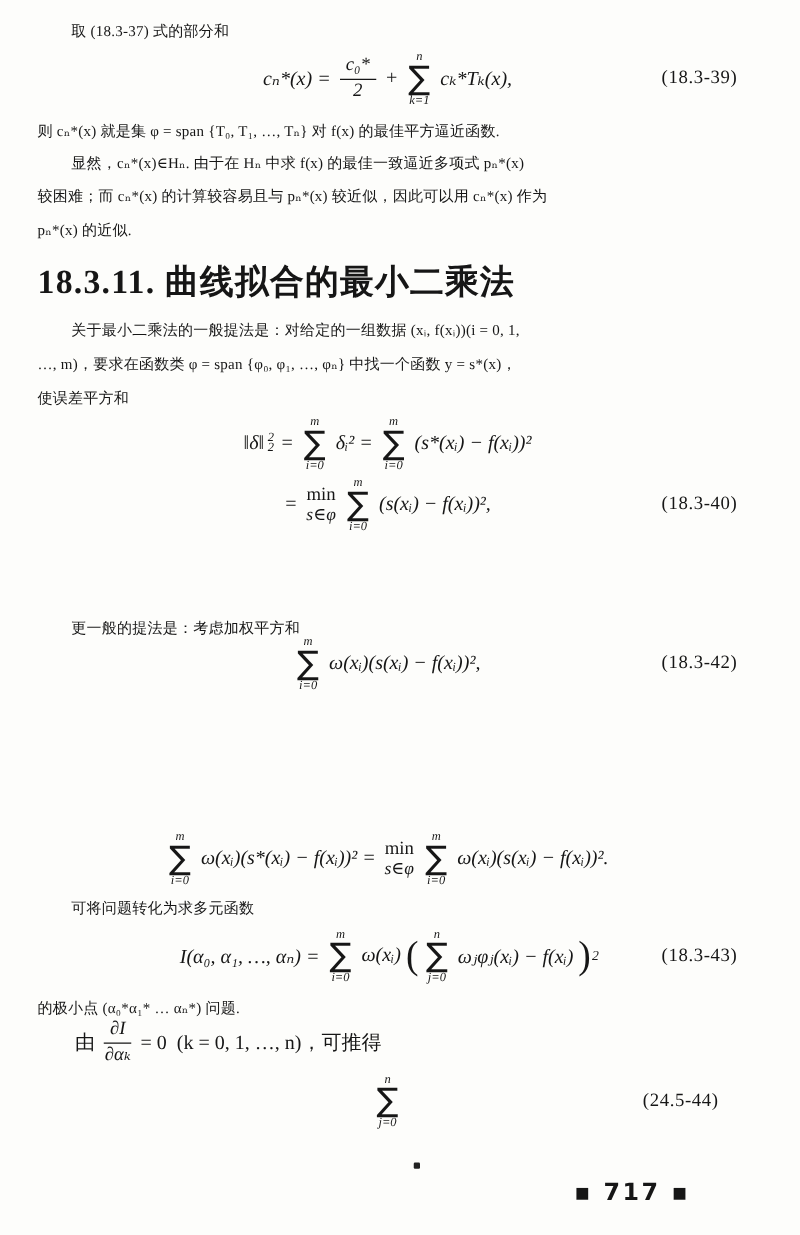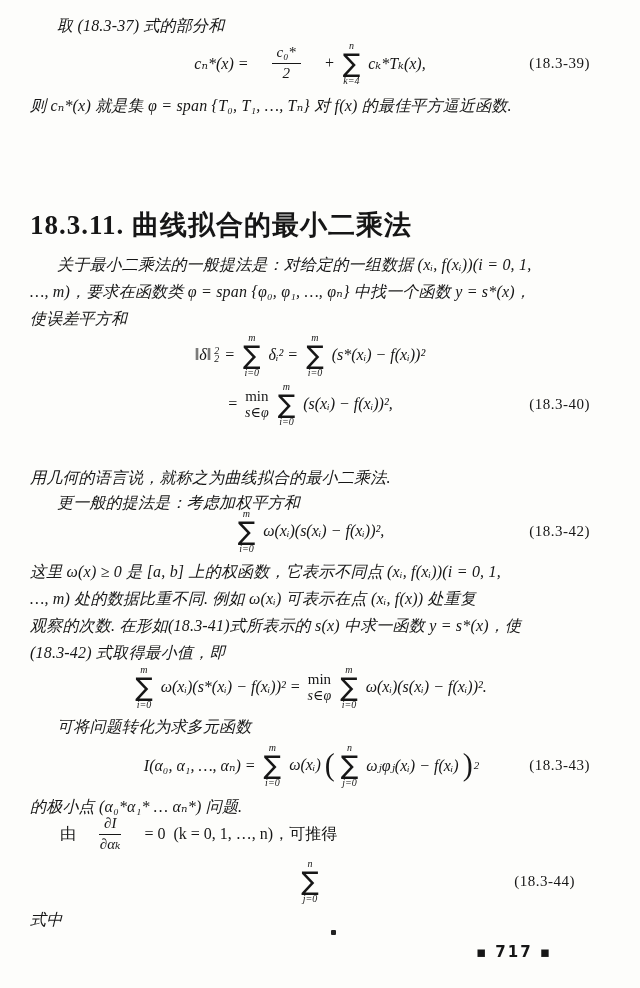--- a/index.html
+++ b/index.html
@@ -4,55 +4,54 @@
 <style>
   html,body{margin:0;padding:0;}
   body{width:640px;height:988px;background:#fdfdfb;overflow:hidden;}
   .page{
     position:relative;width:640px;height:988px;
     font-family:"Liberation Serif","DejaVu Serif",serif;
     color:#161616;
   }
   .line,.para{
     position:absolute;left:30px;width:578px;
-    font-size:16px;line-height:27px;
+    font-size:12px;line-height:27px;
     white-space:pre-line;
     letter-spacing:0.2px;
-    font-style:italic;
   }
   .indent{text-indent:27px;}
   .heading{
     position:absolute;left:30px;width:578px;
     font-size:27px;font-weight:bold;letter-spacing:1px;
   }
   .eqrow{
     position:absolute;left:30px;width:560px;
     display:flex;align-items:center;justify-content:center;
     font-size:16px;font-style:italic;
   }
   .m{margin:0 3px;white-space:pre;}
   .tag{
     position:absolute;right:0;top:50%;transform:translateY(-50%);
     font-style:normal;font-size:15px;letter-spacing:0.5px;
   }
   .tag-in15{right:15px;}
   .sum{display:inline-flex;flex-direction:column;align-items:center;margin:0 5px;line-height:1;}
   .sum .lim{font-size:10px;line-height:1.1;font-style:italic;}
   .sum .sig{font-size:26px;line-height:0.95;font-style:normal;font-family:"DejaVu Sans","Liberation Sans",sans-serif;}
-  .frac{display:inline-flex;flex-direction:column;align-items:center;margin:0 20px;line-height:1.15;font-size:15px;text-align:center;}
+  .frac{display:inline-flex;flex-direction:column;align-items:center;margin:0 4px;line-height:1.15;font-size:15px;text-align:center;}
   .frac .num{border-bottom:1.5px solid #161616;padding:0 5px 1px;}
   .frac .den{padding-top:1px;}
   .munder{display:inline-flex;flex-direction:column;align-items:center;margin:0 4px;line-height:1;text-align:right;}
   .munder .base{font-style:normal;font-size:15px;line-height:1.1;}
   .munder .und{font-size:14px;line-height:1.1;}
   .bigp{font-size:30px;font-style:normal;line-height:1;margin:0 1px;transform:scaleY(1.05);}
   .pow{font-size:11px;vertical-align:14px;font-style:italic;}
   .norm-stack{display:inline-flex;flex-direction:column;line-height:0.8;font-size:10px;margin-right:2px;vertical-align:middle;}
   .pagenum{
-    position:absolute;font-weight:bold;font-size:15px;letter-spacing:2px;
+    position:absolute;font-weight:bold;font-size:19px;letter-spacing:2px;
     font-family:"DejaVu Sans","Liberation Sans",sans-serif;
   }
   .speck{position:absolute;width:5px;height:5px;background:#222;border-radius:1px;}
 </style>
 </head>
 <body>
 
 <div class="page">
 
   <div class="line" style="top:12px;left:57px;">取 (18.3-37) 式的部分和</div>
@@ -60,28 +59,31 @@
   <div class="eqrow" style="top:36px;height:54px;">
     <span class="m">cₙ*(x) =</span>
     <span class="frac">
       <span class="num">c₀*</span>
       <span class="den">2</span>
     </span>
     <span class="m">+</span>
     <span class="sum">
       <span class="lim">n</span>
       <span class="sig">∑</span>
-      <span class="lim">k=4</span>
+      <span class="lim">k=1</span>
     </span>
     <span class="m">cₖ*Tₖ(x),</span>
     <span class="tag">(18.3-39)</span>
   </div>
 
   <div class="line" style="top:92px;">则 cₙ*(x) 就是集 φ = span {T₀, T₁, …, Tₙ} 对 f(x) 的最佳平方逼近函数.</div>
 
+  <div class="para indent" style="top:117px;">显然，cₙ*(x)∈Hₙ. 由于在 Hₙ 中求 f(x) 的最佳一致逼近多项式 pₙ*(x)
+较困难；而 cₙ*(x) 的计算较容易且与 pₙ*(x) 较近似，因此可以用 cₙ*(x) 作为
+pₙ*(x) 的近似.</div>
 
   <div class="heading" style="top:207px;">18.3.11. 曲线拟合的最小二乘法</div>
 
   <div class="para indent" style="top:251px;">关于最小二乘法的一般提法是：对给定的一组数据 (xᵢ, f(xᵢ))(i = 0, 1,
 …, m)，要求在函数类 φ = span {φ₀, φ₁, …, φₙ} 中找一个函数 y = s*(x)，
 使误差平方和</div>
 
   <div class="eqrow" style="top:333px;height:44px;">
     <span class="m">‖δ‖</span>
     <span class="norm-stack">
@@ -113,38 +115,33 @@
       <span class="lim">m</span>
       <span class="sig">∑</span>
       <span class="lim">i=0</span>
     </span>
     <span class="m">(s(xᵢ) − f(xᵢ))²,</span>
     <span class="tag">(18.3-40)</span>
   </div>
 
 
 
-  <div class="line" style="top:464px;">用几何的语言说，就称之为曲线拟合的最小二乘法.</div>
 
   <div class="line indent" style="top:489px;">更一般的提法是：考虑加权平方和</div>
 
   <div class="eqrow" style="top:508px;height:46px;">
     <span class="sum">
       <span class="lim">m</span>
       <span class="sig">∑</span>
       <span class="lim">i=0</span>
     </span>
     <span class="m">ω(xᵢ)(s(xᵢ) − f(xᵢ))²,</span>
     <span class="tag">(18.3-42)</span>
   </div>
 
-  <div class="para" style="top:558px;">这里 ω(x) ≥ 0 是 [a, b] 上的权函数，它表示不同点 (xᵢ, f(xᵢ))(i = 0, 1,
-…, m) 处的数据比重不同.  例如 ω(xᵢ) 可表示在点 (xᵢ, f(x)) 处重复
-观察的次数. 在形如(18.3-41)式所表示的 s(x) 中求一函数 y = s*(x)，使
-(18.3-42) 式取得最小值，即</div>
 
   <div class="eqrow" style="top:662px;height:50px;">
     <span class="sum">
       <span class="lim">m</span>
       <span class="sig">∑</span>
       <span class="lim">i=0</span>
     </span>
     <span class="m">ω(xᵢ)(s*(xᵢ) − f(xᵢ))² =</span>
     <span class="munder">
       <span class="base">min</span>
@@ -190,22 +187,21 @@
     </span>
     <span class="m">= 0  (k = 0, 1, …, n)，可推得</span>
   </div>
 
   <div class="eqrow" style="top:856px;height:50px;">
     <span class="sum">
       <span class="lim">n</span>
       <span class="sig">∑</span>
       <span class="lim">j=0</span>
     </span>
-    <span class="tag tag-in15">(18.3-44)</span>
-  </div>
-
-  <div class="line" style="top:906px;">式中</div>
+    <span class="tag tag-in15">(24.5-44)</span>
+  </div>
+
 
   <div class="speck" style="top:930px;left:331px;"></div>
 
   <div class="pagenum" style="top:943px;right:88px;">▪ 717 ▪</div>
 
 </div>
 
 </body></html>

